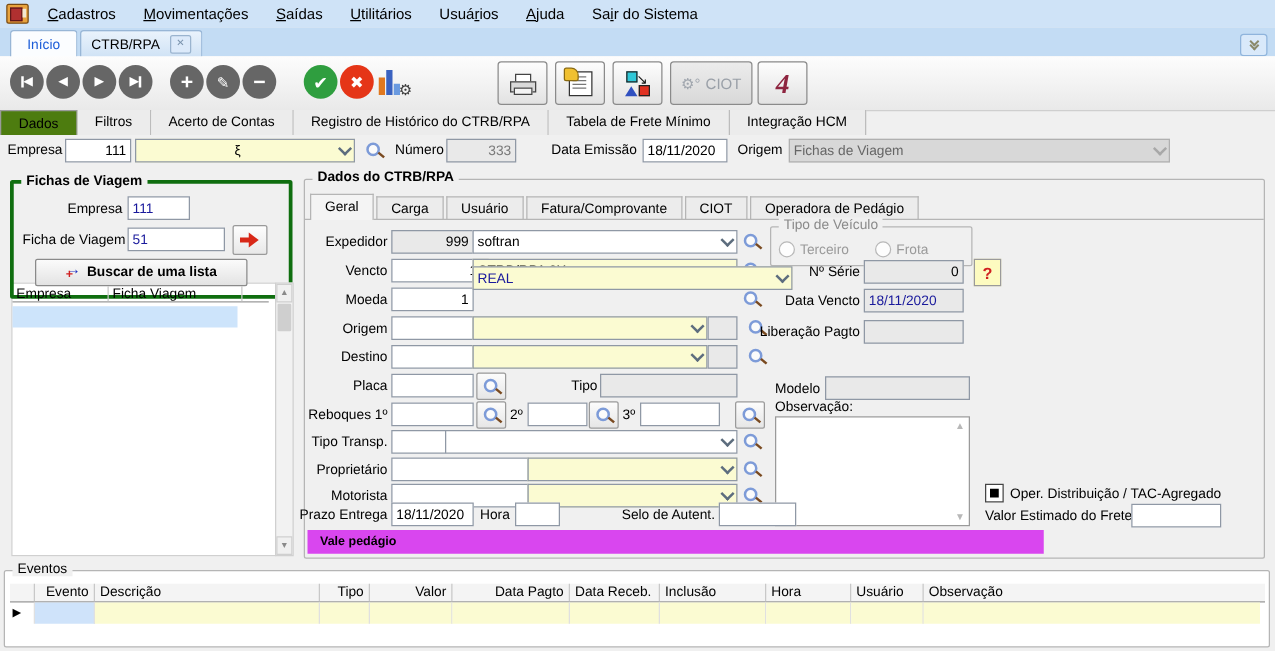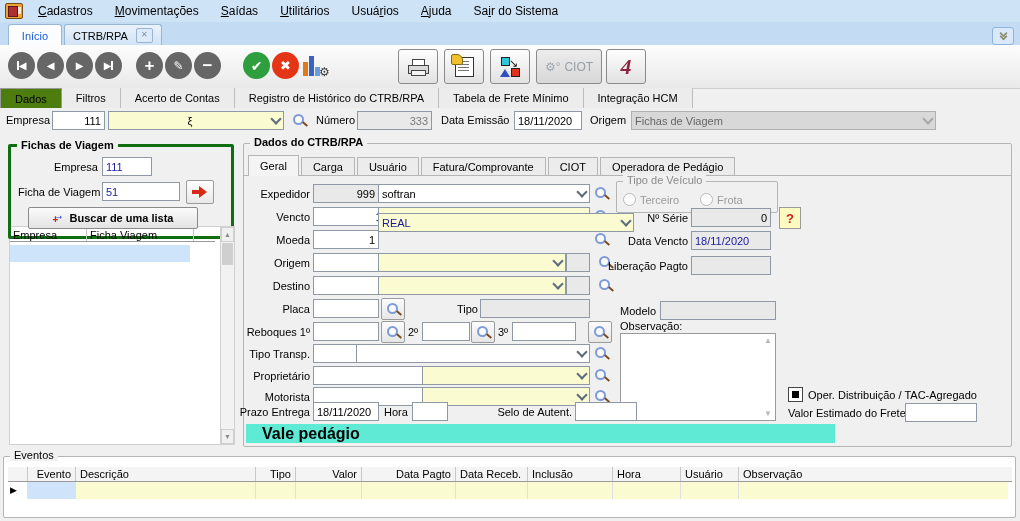--- a/index.html
+++ b/index.html
@@ -90,21 +90,21 @@
   
   .itabs{position:absolute;display:flex;align-items:flex-end}
   .itab{box-sizing:border-box;height:19px;padding:0 11px;display:flex;align-items:center;margin-right:2px;
         border:1px solid #b5b5b5;border-bottom:none;background:#ececec;font-size:11px}
   .itab.active{background:#f4f4f4;height:21px;position:relative;z-index:2}
   .radio{width:11px;height:11px;border:1px solid #b8b8b8;border-radius:50%;background:#fdfdfd;display:inline-block;margin-right:4px}
   .chk{width:13px;height:13px;border:1px solid #444;background:#fff;display:inline-flex;align-items:center;justify-content:center;margin-right:5px}
   .chk::after{content:"";width:7px;height:7px;background:#000}
   .helpbtn{position:absolute;width:20px;height:20px;border:1px solid #9a9a9a;background:#fdfbc0;
            color:#d02020;font-weight:bold;display:flex;align-items:center;justify-content:center;font-size:13px}
-  .valebar{position:absolute;background:#5eead4;display:flex;align-items:center;font-weight:bold;font-size:16px;padding-left:16px;box-sizing:border-box}
+  .valebar{position:absolute;background:#d946ef;display:flex;align-items:center;font-weight:bold;font-size:10px;padding-left:10px;box-sizing:border-box}
   .scroll{position:absolute;background:#f2f2f2;border:1px solid #d0d0d0;box-sizing:border-box}
   .sarrow{position:absolute;left:0;width:100%;height:15px;background:#f0f0f0;border:1px solid #cfcfcf;box-sizing:border-box;
           display:flex;align-items:center;justify-content:center;color:#8a8a8a;font-size:7px}
   .thumb{position:absolute;left:1px;width:11px;background:#cfcfcf;border-radius:1px}
   .redarrowbtn{position:absolute;width:26px;height:22px;border:1px solid #9a9a9a;border-radius:2px;
                background:linear-gradient(#fefefe,#e8e8e8);display:flex;align-items:center;justify-content:center}
   .redarrow{position:relative;width:16px;height:12px}
   .redarrow::before{content:"";position:absolute;left:0;top:4px;width:8px;height:4px;background:#d82818}
   .redarrow::after{content:"";position:absolute;left:7px;top:0;width:0;height:0;
                    border-top:6px solid transparent;border-bottom:6px solid transparent;border-left:8px solid #d82818}
@@ -224,21 +224,21 @@
   <span class="lbl" style="left:6px;top:114px">Empresa</span>
   <div class="fld right" style="left:52px;top:111px;width:53px">111</div>
   <div class="fld yel" style="left:108px;top:111px;width:176px">
     <span style="margin-left:auto">ξ</span>
     <span class="chevbox">
         <span class="chev"></span>
       </span>
   </div>
   <span class="mag" style="position:absolute;left:292px;top:113px"></span>
   <span class="lbl" style="left:316px;top:114px">Número</span>
-  <div class="fld gry right muted" style="left:357px;top:111px;width:75px">333</div>
+  <div class="fld gry right muted" style="left:357px;top:111px;width:56px">333</div>
   <span class="lbl" style="left:441px;top:114px">Data Emissão</span>
   <div class="fld" style="left:514px;top:111px;width:68px">18/11/2020</div>
   <span class="lbl" style="left:590px;top:114px">Origem</span>
   <div class="fld" style="left:631px;top:111px;width:305px;background:#d8d8d8;border-color:#b0b0b0;color:#666">
     <span>Fichas de Viagem</span>
     <span class="chevbox">
         <span class="chev lt"></span>
       </span>
   </div>
 

